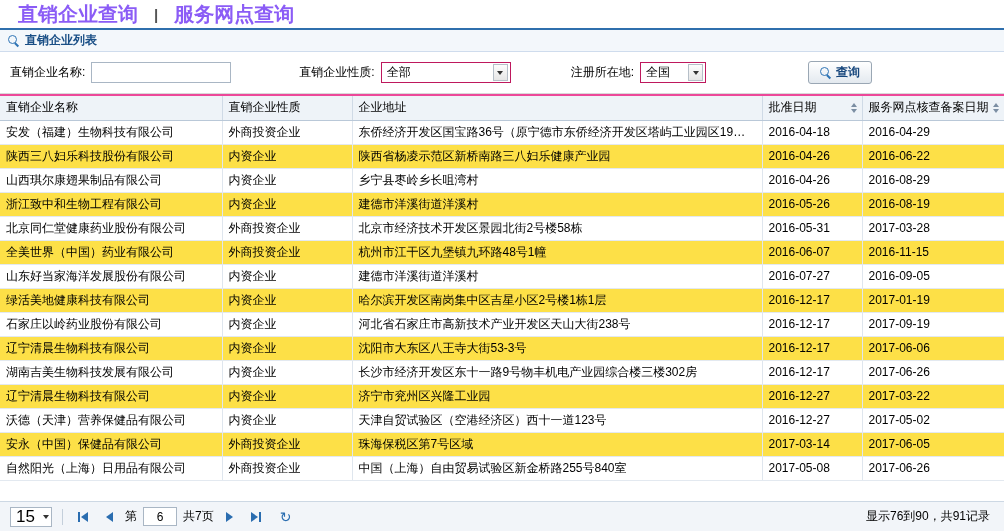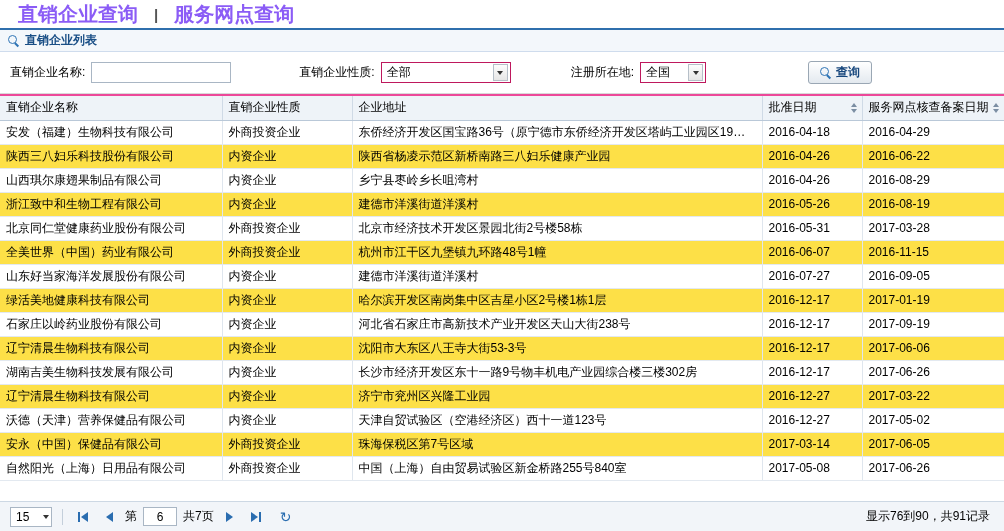--- a/index.html
+++ b/index.html
@@ -220,21 +220,21 @@
     display: flex;
     align-items: center;
     padding: 0 10px;
     gap: 6px;
   }
   .pager .sel-page {
     width: 42px; height: 20px;
     border: 1px solid #a9b6c4;
     background: #fff;
     display: flex; align-items: center; justify-content: space-between;
-    font-size: 12px; padding: 0 2px 0 5px;
+    font-size: 17px; padding: 0 2px 0 5px;
     cursor: pointer;
   }
   .pgbtn {
     width: 20px; height: 20px;
     display: flex; align-items: center; justify-content: center;
     cursor: pointer;
   }
   .tri-l { width:0;height:0;border-top:5px solid transparent;border-bottom:5px solid transparent;border-right:7px solid #2a6db0;}
   .tri-r { width:0;height:0;border-top:5px solid transparent;border-bottom:5px solid transparent;border-left:7px solid #2a6db0;}
   .bar-l { width: 2px; height: 10px; background: #2a6db0; margin-right: 1px;}

